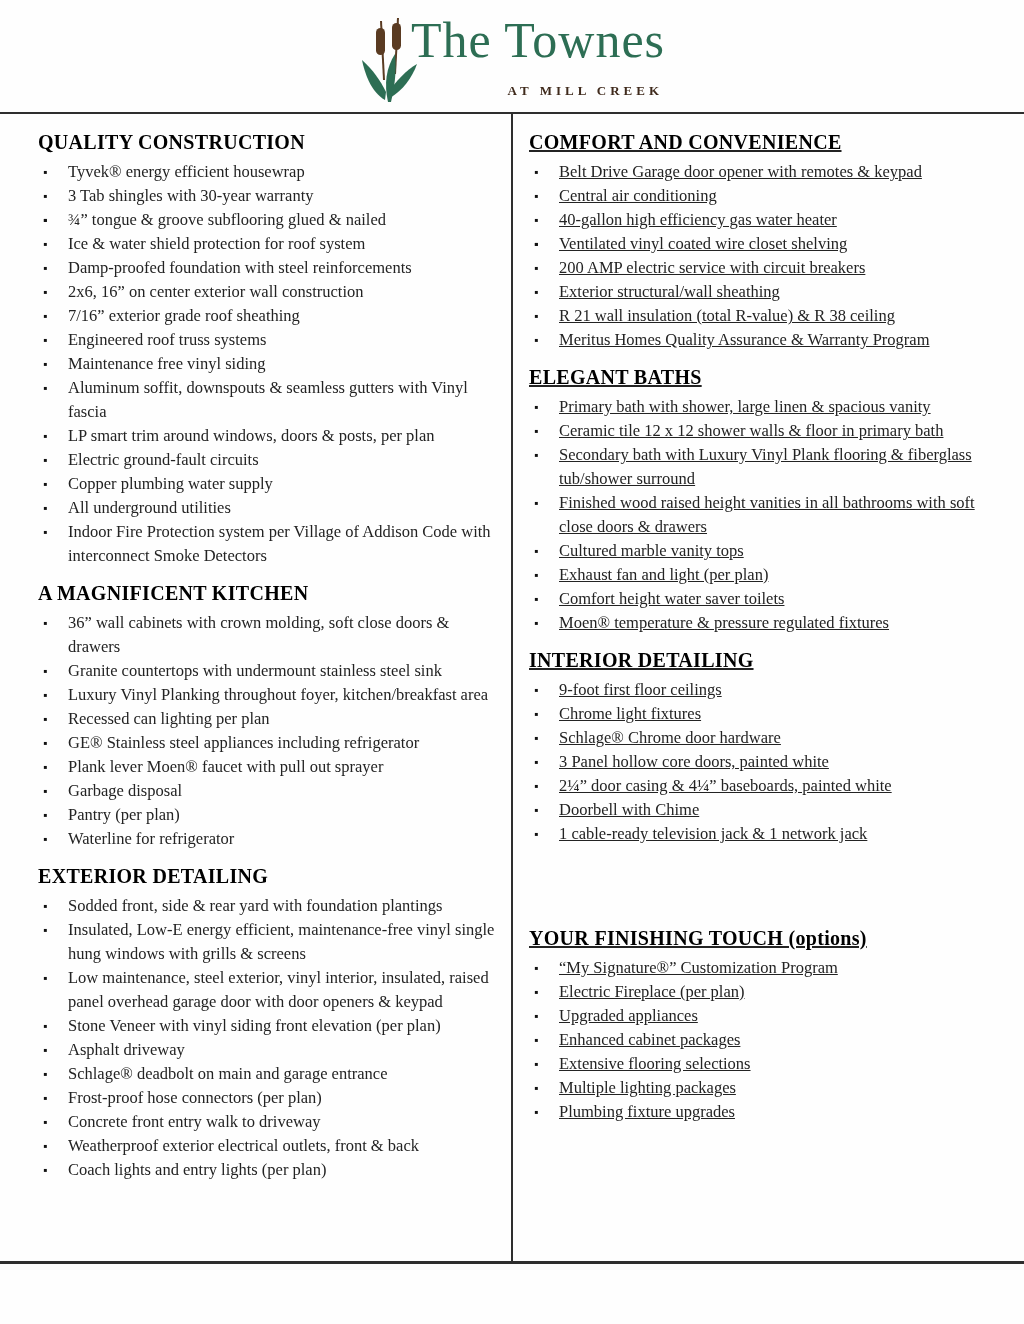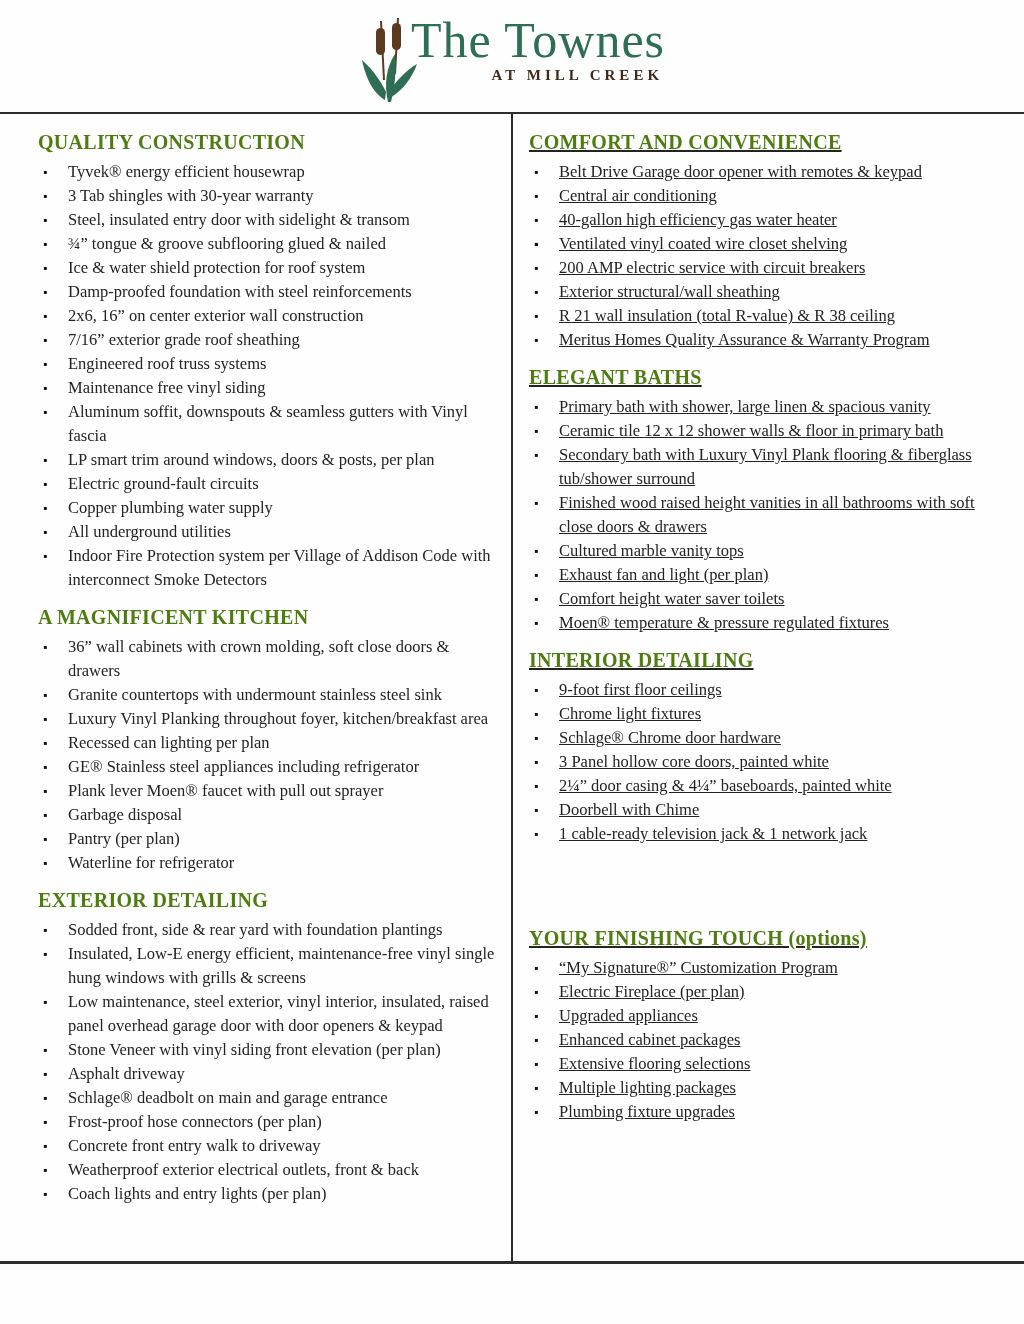--- a/index.html
+++ b/index.html
@@ -25,25 +25,25 @@
   .logo-text { display: inline-block; }
   .logo-title {
     font-size: 50px;
     line-height: 1.05;
     color: #2d6e54;
     letter-spacing: 1px;
     white-space: nowrap;
   }
   .logo-subtitle {
     text-align: right;
-    font-size: 15px;
+    font-size: 13px;
     font-weight: bold;
     letter-spacing: 4px;
     color: #3f2a1c;
-    margin-top: 0px;
+    margin-top: 16px;
     padding-right: 2px;
   }
 
   
   .rule-top {
     position: absolute; top: 112px; left: 0;
     width: 100%; height: 2px; background: #2e2e2e;
   }
   .rule-bottom {
     position: absolute; top: 1261px; left: 0;
@@ -57,21 +57,21 @@
   
   .column { position: absolute; top: 130px; }
   .column[data-name="column-1"] { left: 38px;  width: 462px; }
   .column[data-name="column-2"] { left: 529px; width: 468px; text-decoration: underline; }
 
   .section { margin: 0 0 0 0; }
   .section-heading {
     margin: 0 0 6px 0;
     font-size: 20px;
     font-weight: bold;
-    color: #4d7c0f;
+    color: #000000;
     letter-spacing: 0.3px;
     line-height: 24px;
   }
   .feature-list {
     list-style: none;
     margin: 0 0 13px 0;
     padding: 0;
   }
   .feature-item {
     position: relative;
@@ -114,21 +114,21 @@
   <div class="rule-top" data-name="header-rule"></div>
   <div class="divider-v" data-name="column-divider"></div>
   <div class="rule-bottom" data-name="footer-rule"></div>
 
   <div class="column" data-name="column-1">
       <section class="section" data-name="feature-section">
         <h2 class="section-heading" data-name="section-heading">QUALITY CONSTRUCTION</h2>
         <ul class="feature-list" data-name="feature-list">
           <li class="feature-item" data-name="feature-item"><span class="bullet" data-name="bullet-icon">▪</span><span class="item-text" data-name="feature-item-text">Tyvek® energy efficient housewrap</span></li>
           <li class="feature-item" data-name="feature-item"><span class="bullet" data-name="bullet-icon">▪</span><span class="item-text" data-name="feature-item-text">3 Tab shingles with 30-year warranty</span></li>
-          <li class="feature-item" data-name="feature-item"><span class="bullet" data-name="bullet-icon">▪</span><span class="item-text" data-name="feature-item-text">Steel, insulated entry door with sidelight &amp; transom</span></li>
+          <li class="feature-item" data-name="feature-item"><span class="bullet" data-name="bullet-icon">▪</span></li>
           <li class="feature-item" data-name="feature-item"><span class="bullet" data-name="bullet-icon">▪</span><span class="item-text" data-name="feature-item-text">¾” tongue &amp; groove subflooring glued &amp; nailed</span></li>
           <li class="feature-item" data-name="feature-item"><span class="bullet" data-name="bullet-icon">▪</span><span class="item-text" data-name="feature-item-text">Ice &amp; water shield protection for roof system</span></li>
           <li class="feature-item" data-name="feature-item"><span class="bullet" data-name="bullet-icon">▪</span><span class="item-text" data-name="feature-item-text">Damp-proofed foundation with steel reinforcements</span></li>
           <li class="feature-item" data-name="feature-item"><span class="bullet" data-name="bullet-icon">▪</span><span class="item-text" data-name="feature-item-text">2x6, 16” on center exterior wall construction</span></li>
           <li class="feature-item" data-name="feature-item"><span class="bullet" data-name="bullet-icon">▪</span><span class="item-text" data-name="feature-item-text">7/16” exterior grade roof sheathing</span></li>
           <li class="feature-item" data-name="feature-item"><span class="bullet" data-name="bullet-icon">▪</span><span class="item-text" data-name="feature-item-text">Engineered roof truss systems</span></li>
           <li class="feature-item" data-name="feature-item"><span class="bullet" data-name="bullet-icon">▪</span><span class="item-text" data-name="feature-item-text">Maintenance free vinyl siding</span></li>
           <li class="feature-item" data-name="feature-item"><span class="bullet" data-name="bullet-icon">▪</span><span class="item-text" data-name="feature-item-text">Aluminum soffit, downspouts &amp; seamless gutters with Vinyl fascia</span></li>
           <li class="feature-item" data-name="feature-item"><span class="bullet" data-name="bullet-icon">▪</span><span class="item-text" data-name="feature-item-text">LP smart trim around windows, doors &amp; posts, per plan</span></li>
           <li class="feature-item" data-name="feature-item"><span class="bullet" data-name="bullet-icon">▪</span><span class="item-text" data-name="feature-item-text">Electric ground-fault circuits</span></li>

